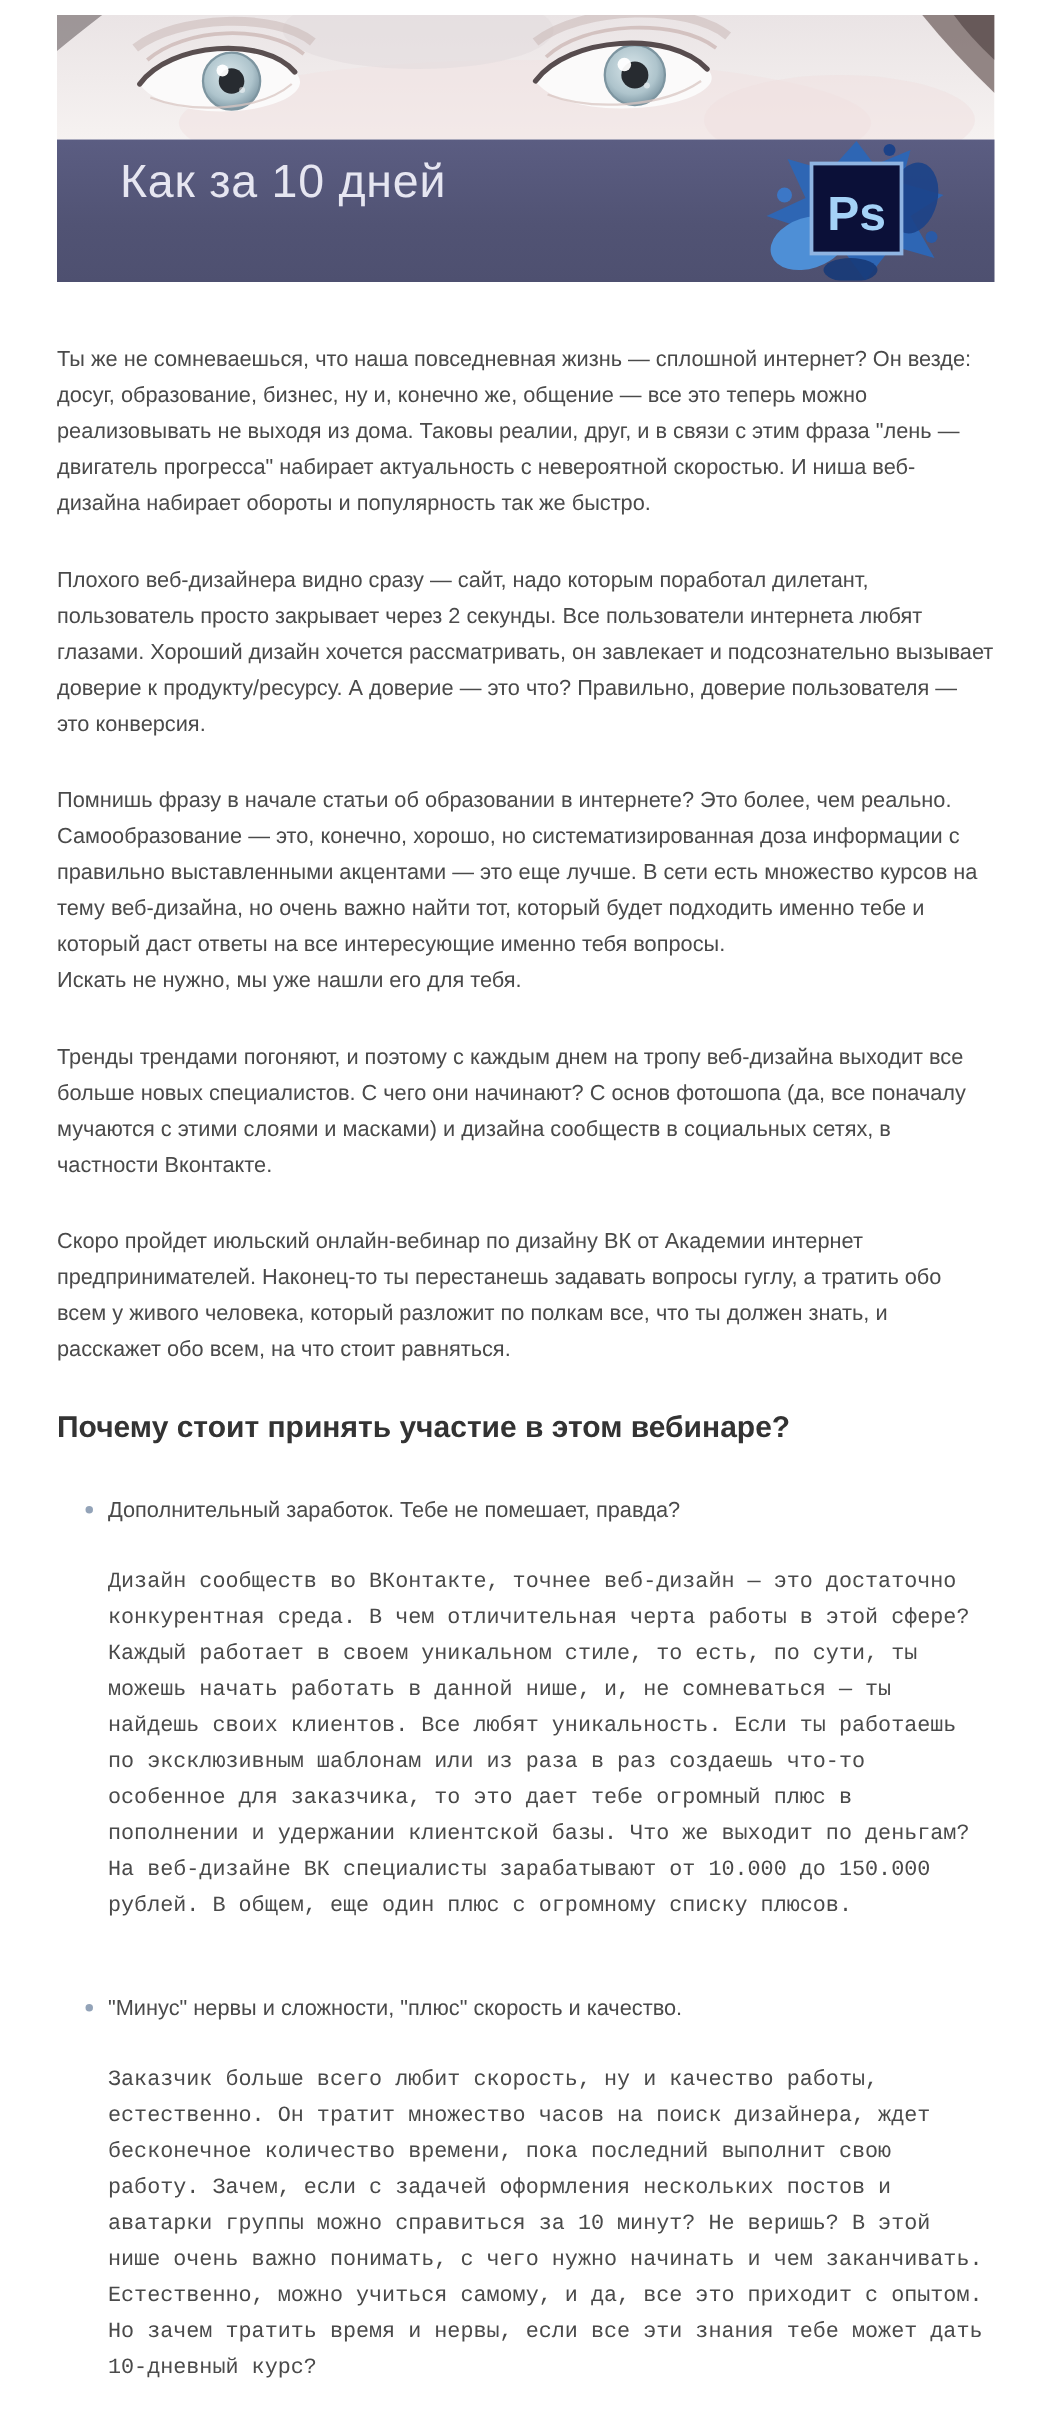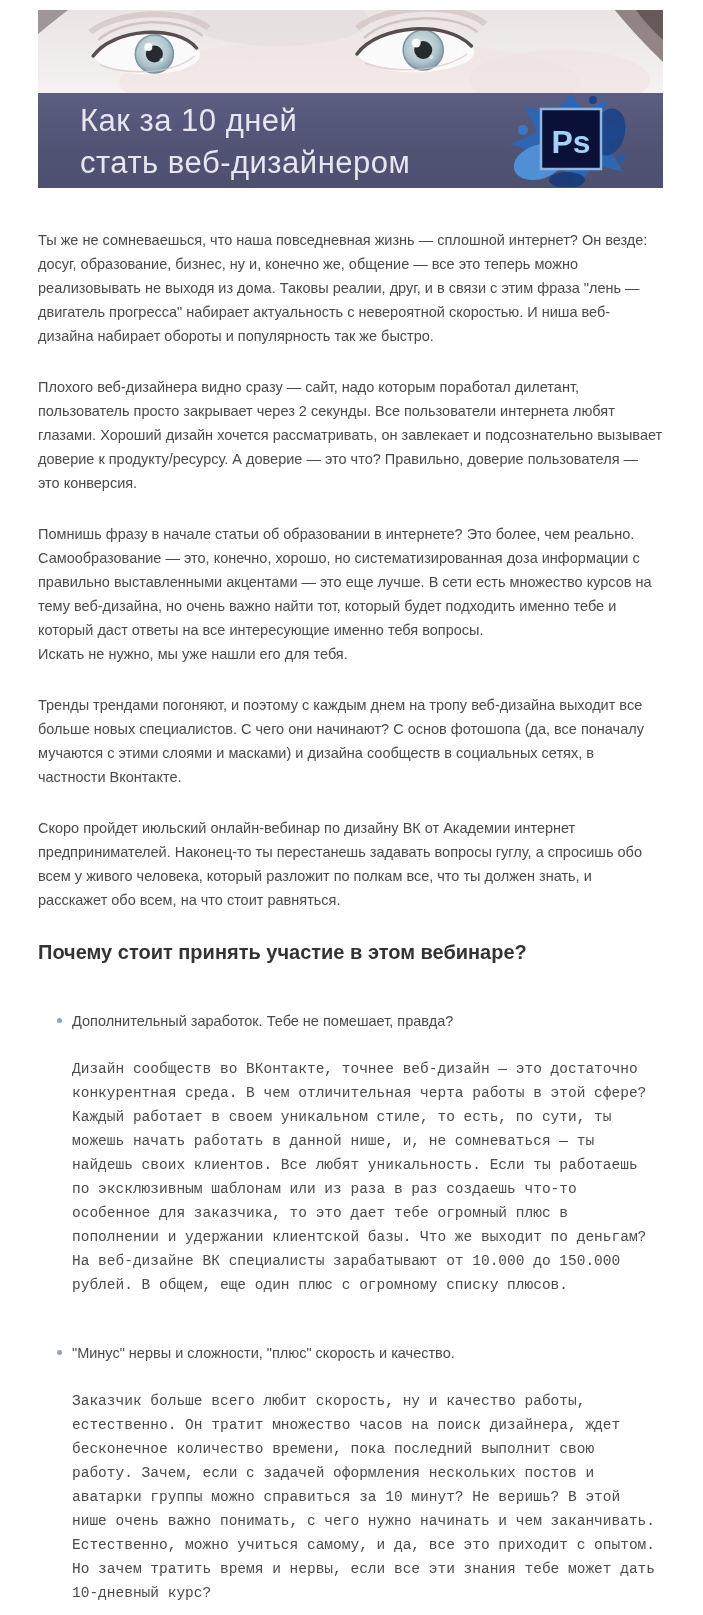--- a/index.html
+++ b/index.html
@@ -15,21 +15,21 @@
                 font-size:31px;font-weight:400;line-height:42px;letter-spacing:.5px;}
   .ps-logo{position:absolute;right:22px;top:1px;width:140px;height:93px;}
 
   
   .article{padding-top:40px;font-size:14.5px;line-height:24px;}
   .article p{margin:0 0 27px 0;white-space:pre-line;}
   .link-row{margin:8px 0 26px 0;}
   .program-link{color:#6e8eb2;text-decoration:none;border-bottom:1px dashed #b3c8dd;
                 cursor:pointer;}
   .anchor-icon{color:#b6cbe0;font-size:12px;margin-left:3px;vertical-align:2px;}
-  h2.section-heading{margin:0 0 44px 0;font-size:20px;line-height:26px;color:#333333;
+  h2.section-heading{margin:0 0 30px 0;font-size:20px;line-height:26px;color:#333333;
                      font-weight:bold;white-space:pre-line;}
   ul.benefits{list-style:none;margin:16px 0 10px 0;padding:0;}
   ul.benefits li{position:relative;padding-left:34px;margin:0 0 44px 0;}
   .bullet-dot{position:absolute;left:19px;top:9px;width:5px;height:5px;border-radius:50%;
               background:#93a3b8;}
   .li-title{margin-bottom:24px;}
   .li-body{white-space:pre-line;font-family:Liberation Mono, monospace;}
 </style>
 </head>
 <body>
@@ -90,21 +90,20 @@
           <circle cx="392" cy="47" r="2" fill="#ffffff" opacity="0.5"></circle>
         </g>
         <path d="M318 44 C340 14 408 10 432 36" stroke="#574c4e" stroke-width="3.5" fill="none" stroke-linecap="round"></path>
         <path d="M326 53 C355 64 402 62 428 44" stroke="#d8c6c2" stroke-width="1.5" fill="none" opacity="0.75"></path>
       </g>
     </svg>
 
     <div class="banner">
       <div class="banner-title">
         <div>Как за 10 дней</div>
-        <div>стать веб-дизайнером</div>
       </div>
 
       <svg class="ps-logo" viewBox="0 0 140 93">
         <path d="M70 0 L82 16 L106 6 L100 28 L128 36 L106 50 L122 78 L94 70 L76 93 L62 74 L30 86 L40 60 L10 50 L36 38 L24 12 L52 20 Z" fill="#2e66b4"></path>
         <ellipse cx="38" cy="68" rx="26" ry="17" fill="#4e8fd6" transform="rotate(-18 38 68)"></ellipse>
         <ellipse cx="108" cy="38" rx="16" ry="24" fill="#1c4288" transform="rotate(14 108 38)" opacity="0.9"></ellipse>
         <ellipse cx="66" cy="86" rx="18" ry="8" fill="#173a78" opacity="0.9"></ellipse>
         <circle cx="22" cy="36" r="5" fill="#3c77c6"></circle>
         <circle cx="120" cy="64" r="4" fill="#2a5aa6"></circle>
         <circle cx="92" cy="6" r="4" fill="#1c4288"></circle>
@@ -114,21 +113,21 @@
     </div>
   </div>
 
   <div class="article">
 
     <p>Ты же не сомневаешься, что наша повседневная жизнь — сплошной интернет? Он везде: досуг, образование, бизнес, ну и, конечно же, общение — все это теперь можно реализовывать  не выходя из дома. Таковы реалии, друг, и в связи с этим фраза "лень — двигатель прогресса" набирает актуальность с невероятной скоростью. И ниша веб-дизайна набирает обороты и популярность так же быстро.</p>
     <p>Плохого веб-дизайнера видно сразу — сайт, надо которым поработал дилетант, пользователь просто закрывает через 2 секунды. Все пользователи интернета любят глазами. Хороший дизайн хочется рассматривать, он завлекает и подсознательно вызывает доверие к продукту/ресурсу. А доверие — это что? Правильно, доверие пользователя — это конверсия.</p>
     <p>Помнишь фразу в начале статьи об образовании в интернете? Это более, чем реально. Самообразование — это, конечно, хорошо, но систематизированная доза информации с правильно выставленными акцентами — это еще лучше. В сети есть множество курсов на тему веб-дизайна, но очень важно найти тот, который будет подходить именно тебе и который даст ответы на все интересующие именно тебя вопросы.
 Искать не нужно, мы уже нашли его для тебя.</p>
     <p>Тренды трендами погоняют, и поэтому с каждым днем на тропу веб-дизайна выходит все больше новых специалистов. С чего они начинают? С основ фотошопа (да, все поначалу мучаются с этими слоями и масками) и дизайна сообществ в социальных сетях, в частности Вконтакте.</p>
-    <p>Скоро пройдет июльский онлайн-вебинар по дизайну ВК от Академии интернет предпринимателей. Наконец-то ты перестанешь задавать вопросы гуглу, а спросишь обо всем у живого человека, который разложит по полкам все, что ты должен знать, и расскажет обо всем, на что стоит равняться.</p>
+    <p>Скоро пройдет июльский онлайн-вебинар по дизайну ВК от Академии интернет предпринимателей. Наконец-то ты перестанешь задавать вопросы гуглу, а тратить обо всем у живого человека, который разложит по полкам все, что ты должен знать, и расскажет обо всем, на что стоит равняться.</p>
 
 
     <h2 class="section-heading">Почему стоит принять участие в этом вебинаре?</h2>
 
     <ul class="benefits">
       <li>
         <span class="bullet-dot"></span>
         <div class="li-title">Дополнительный заработок. Тебе не помешает, правда?</div>
         <div class="li-body">Дизайн сообществ во ВКонтакте, точнее веб-дизайн — это достаточно конкурентная среда. В чем отличительная черта работы в этой сфере? Каждый работает в своем уникальном стиле, то есть, по сути, ты можешь начать работать в данной нише, и, не сомневаться — ты найдешь своих клиентов. Все любят уникальность. Если ты работаешь по эксклюзивным шаблонам или из раза в раз создаешь что-то особенное для заказчика, то это дает тебе огромный плюс в пополнении и удержании клиентской базы. Что же выходит по деньгам? На веб-дизайне ВК специалисты зарабатывают от 10.000 до 150.000 рублей. В общем, еще один плюс с огромному списку плюсов.</div>
       </li>

